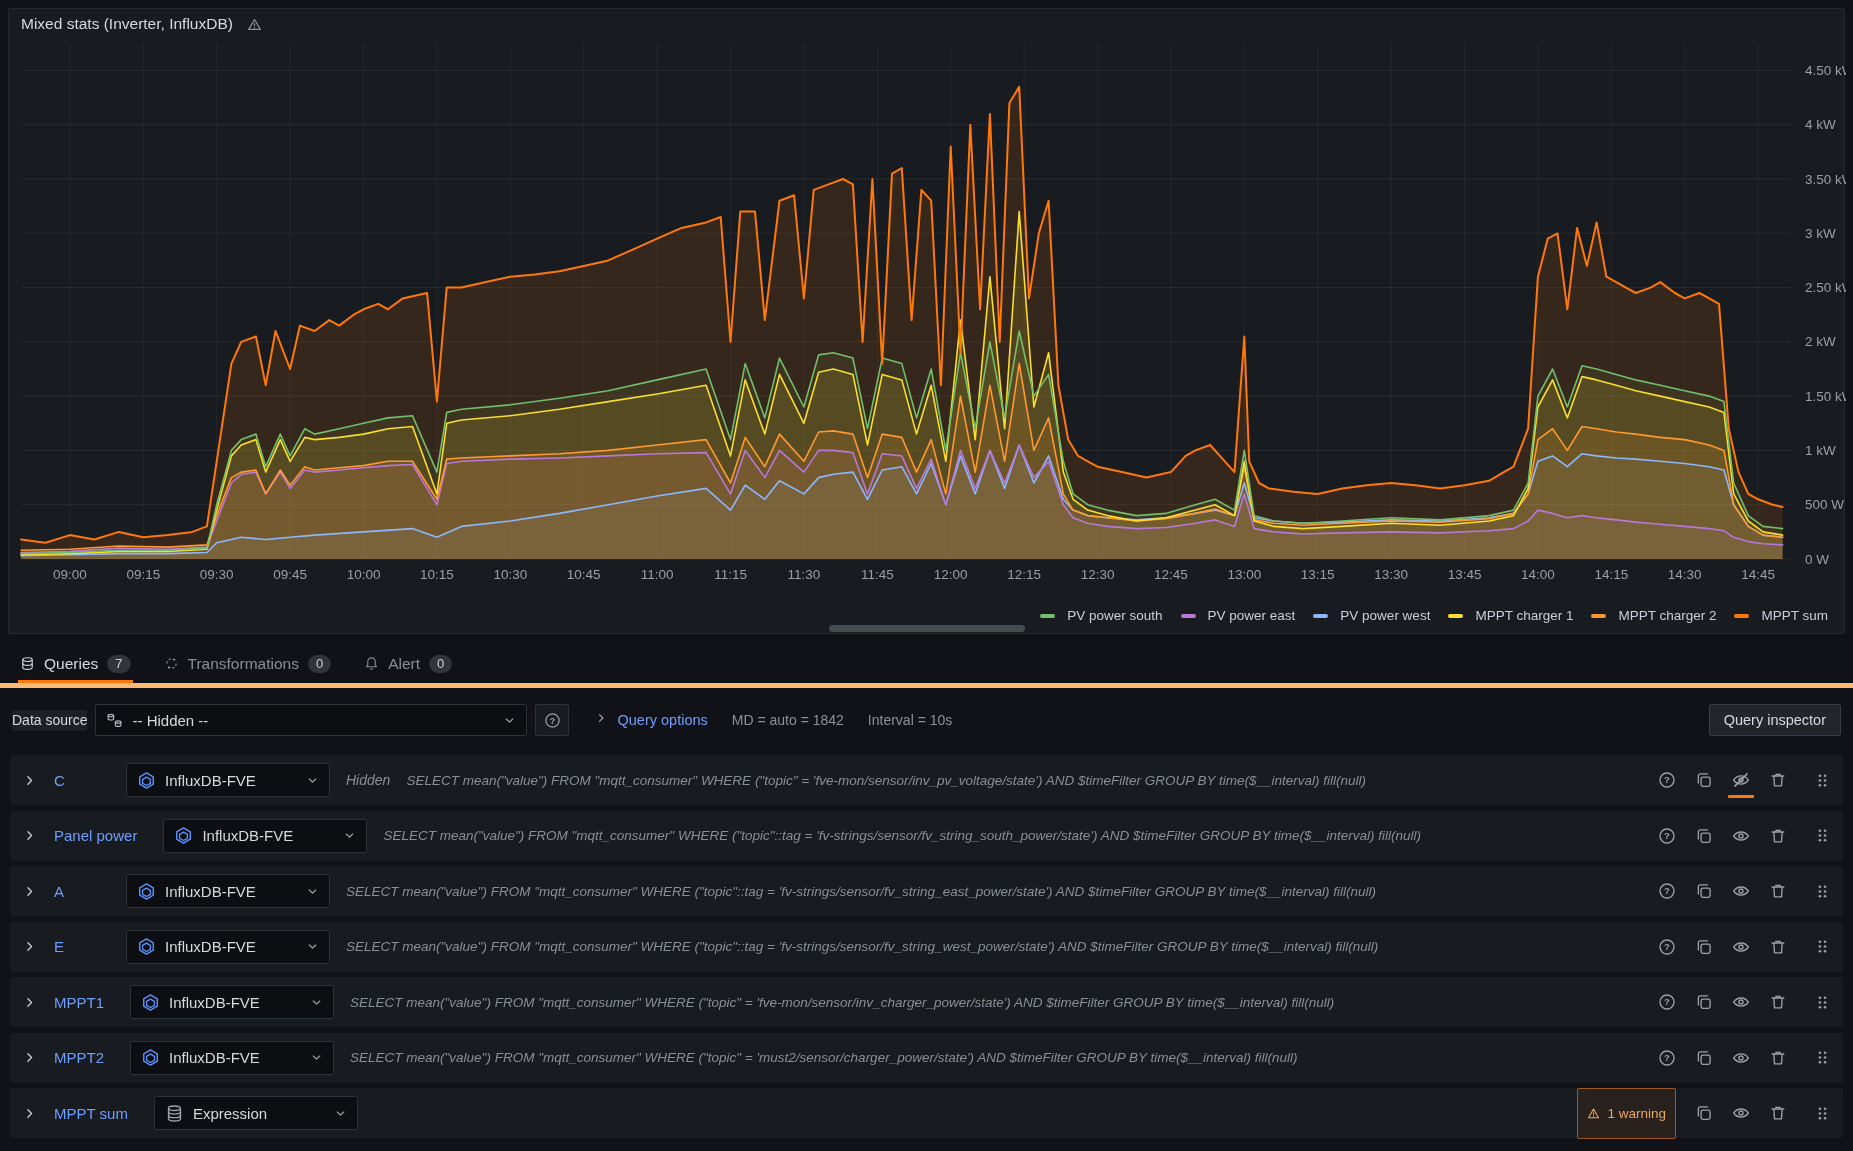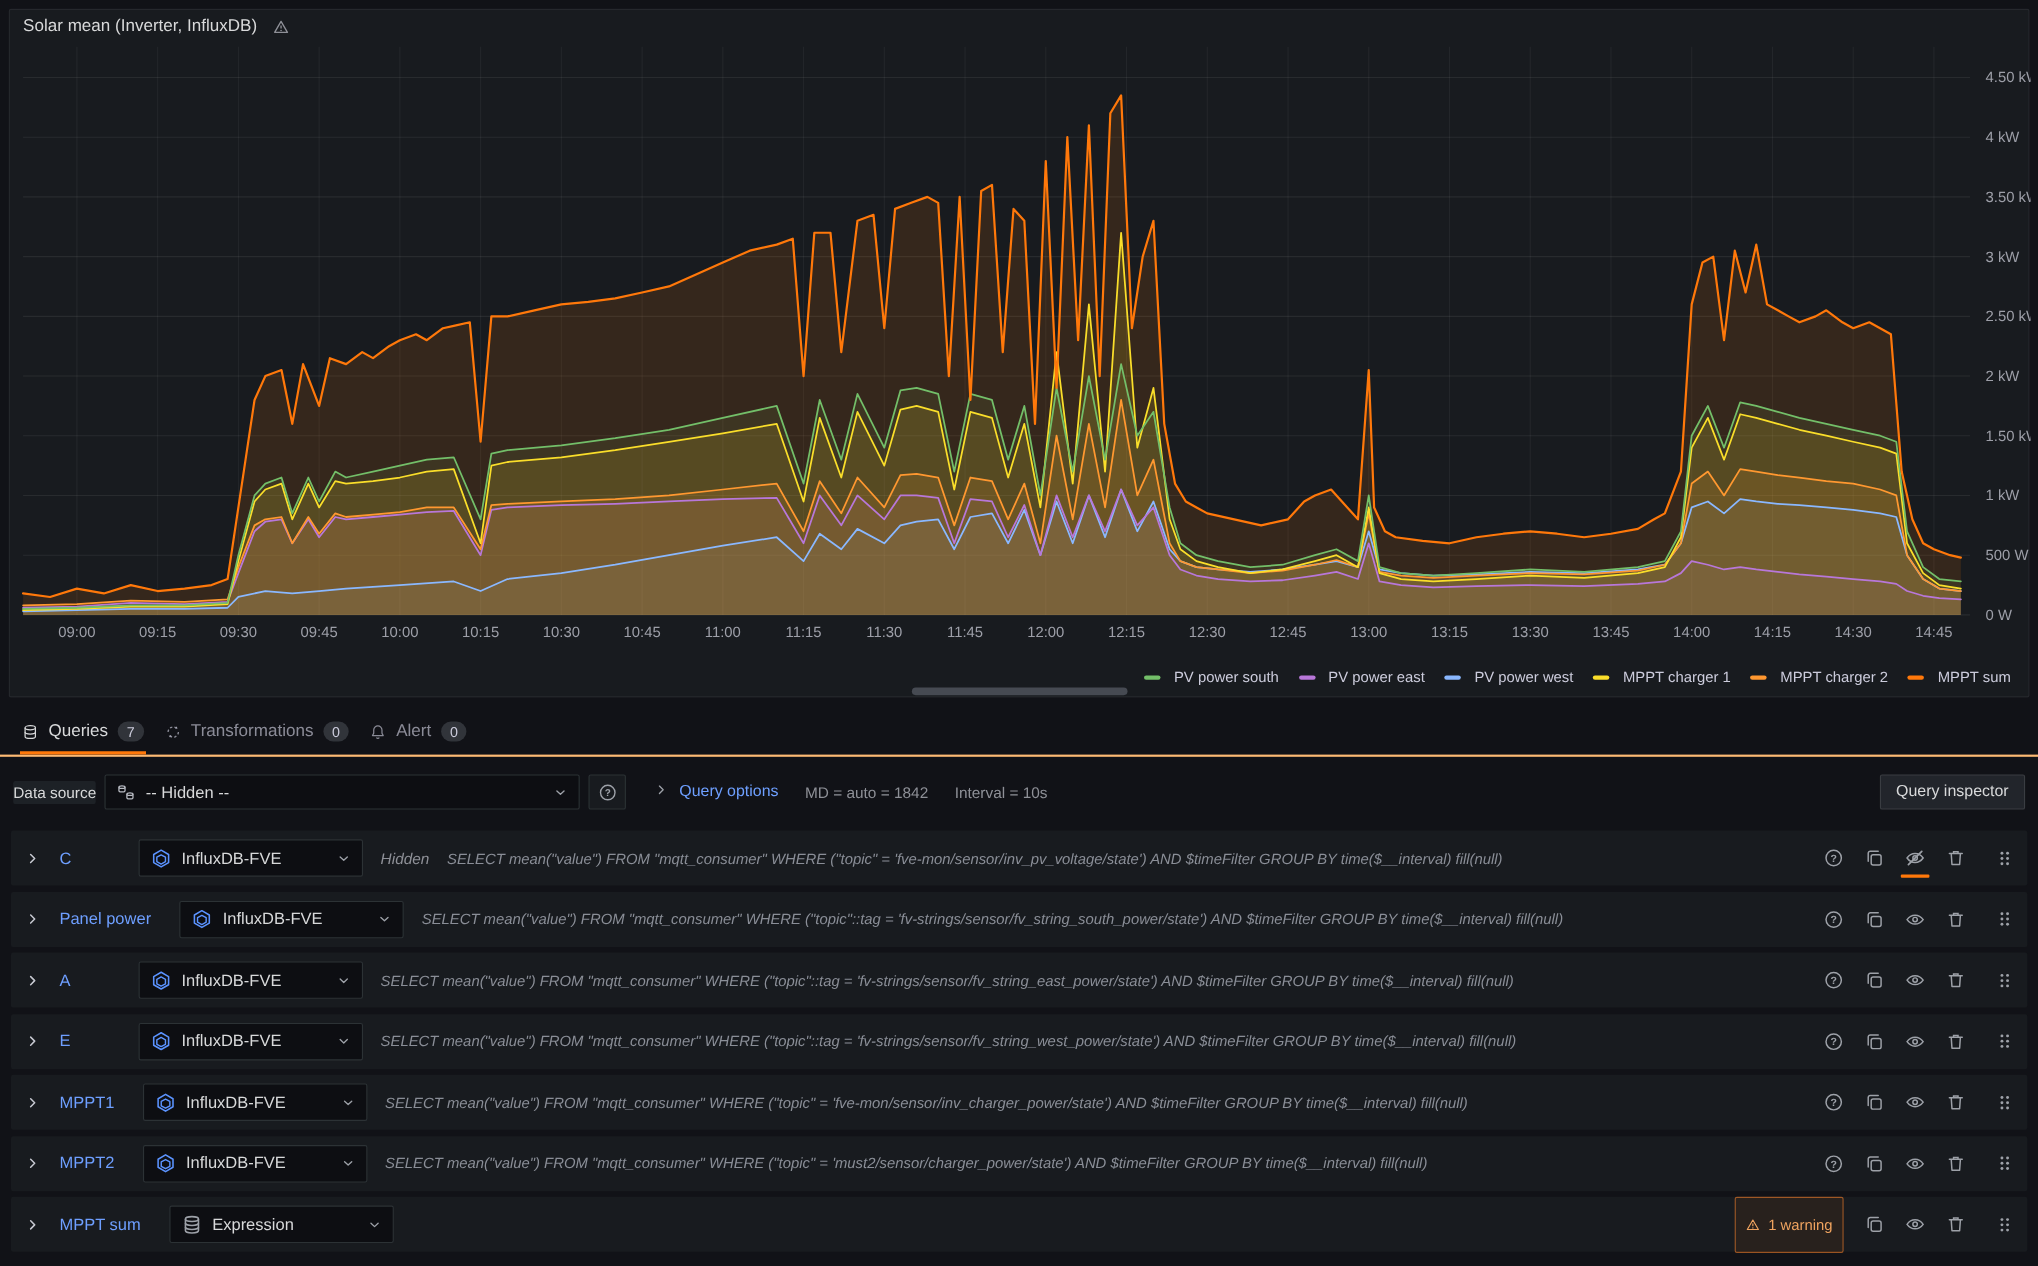--- a/index.html
+++ b/index.html
@@ -8,21 +8,21 @@
   .panel-header { display:flex; align-items:center; height:30px; padding-left:12px; gap:14px; cursor:pointer; }
   .panel-title { font-size:15.5px; font-weight:500; color:#d8d9da; }
   .panel-warn { color:#8e9097; display:flex; }
   #chart { position:absolute; left:0; top:30px; }
   .legend { position:absolute; right:16px; bottom:10px; display:flex; gap:18px; align-items:center; }
   .legend-item { display:flex; gap:12px; align-items:center; cursor:pointer; }
   .legend-swatch { width:15px; height:4px; border-radius:2px; display:inline-block; }
   .legend-label { font-size:13.5px; color:#ccccdc; }
   .panel-scrollbar { position:absolute; left:820px; bottom:1px; width:196px; height:7px; background:#464a52; border-radius:4px; }
 
-  .tabbar { position:absolute; left:0; top:644px; width:100%; height:44px; display:flex; align-items:stretch; padding-left:18px; gap:15px; border-bottom:2px solid #fdba74;text-align:center; }
+  .tabbar { position:absolute; left:0; top:644px; width:100%; height:44px; display:flex; align-items:stretch; padding-left:18px; gap:29px; border-bottom:5px solid #fdba74;text-align:center; }
   .tab { display:flex; align-items:center; gap:9px; font-size:15.5px; color:rgba(204,204,220,0.65); cursor:pointer; padding:0 2px; }
   .tab.active { color:#d8d9da; box-shadow:inset 0 -3px 0 0 #ff780a; }
   .tab .ticon { display:flex; color:inherit; }
   .pill { background:#31343a; color:#ccccdc; font-size:13px; border-radius:10px; padding:1.5px 8px; }
 
   .toolbar { position:absolute; left:12px; top:702px; width:1829px; height:36px; display:flex; align-items:center; gap:8px; }
   .chip-label { background:#1d2126; border-radius:2px; height:21px; display:flex; align-items:center; padding:0 0; font-size:14px; color:#d8d9da; }
   .select { background:#0d0e12; border:1px solid #2c3235; border-radius:2px; height:32px; display:flex; align-items:center; padding:0 10px; gap:9px; cursor:pointer; }
   .ds-top-select { width:432px; }
   .select .sel-text { font-size:15px; color:#d8d9da; flex:1; }
@@ -47,21 +47,21 @@
   .icon-btn { background:none; border:none; color:#9da1a8; display:flex; cursor:pointer; position:relative; padding:0; }
   .icon-btn.off-state::after { content:""; position:absolute; left:-4px; right:-4px; bottom:-9px; height:3px; background:#ff780a; border-radius:1px; }
   .icon-btn.drag { margin-left:8px; }
   .badge-warning { display:flex; align-items:center; gap:7px; border:1px solid rgba(255,135,45,0.55); background:rgba(255,120,10,0.07); border-radius:2px; padding:17px 9px; color:#efa35f; font-size:13.5px; cursor:pointer; }
 </style>
 </head>
 <body>
 
 <div class="panel">
   <div class="panel-header">
-    <span class="panel-title">Solar mean (Inverter, InfluxDB)</span>
+    <span class="panel-title">Mixed stats (Inverter, InfluxDB)</span>
     <span class="panel-warn">
       <svg width="15" height="15" viewBox="0 0 16 16">
           <path d="M8 2.6 14.2 13.2H1.8z" fill="none" stroke="currentColor" stroke-width="1.3" stroke-linejoin="round"></path>
           <path d="M8 6.6v3" stroke="currentColor" stroke-width="1.3"></path>
           <circle cx="8" cy="11.4" r="0.8" fill="currentColor"></circle>
         </svg>
     </span>
   </div>
   <svg id="chart" width="1837" height="586" viewBox="0 0 1837 586">
       <line x1="12" y1="520" x2="1782" y2="520" stroke="rgba(255,255,255,0.07)" stroke-width="1"></line>

